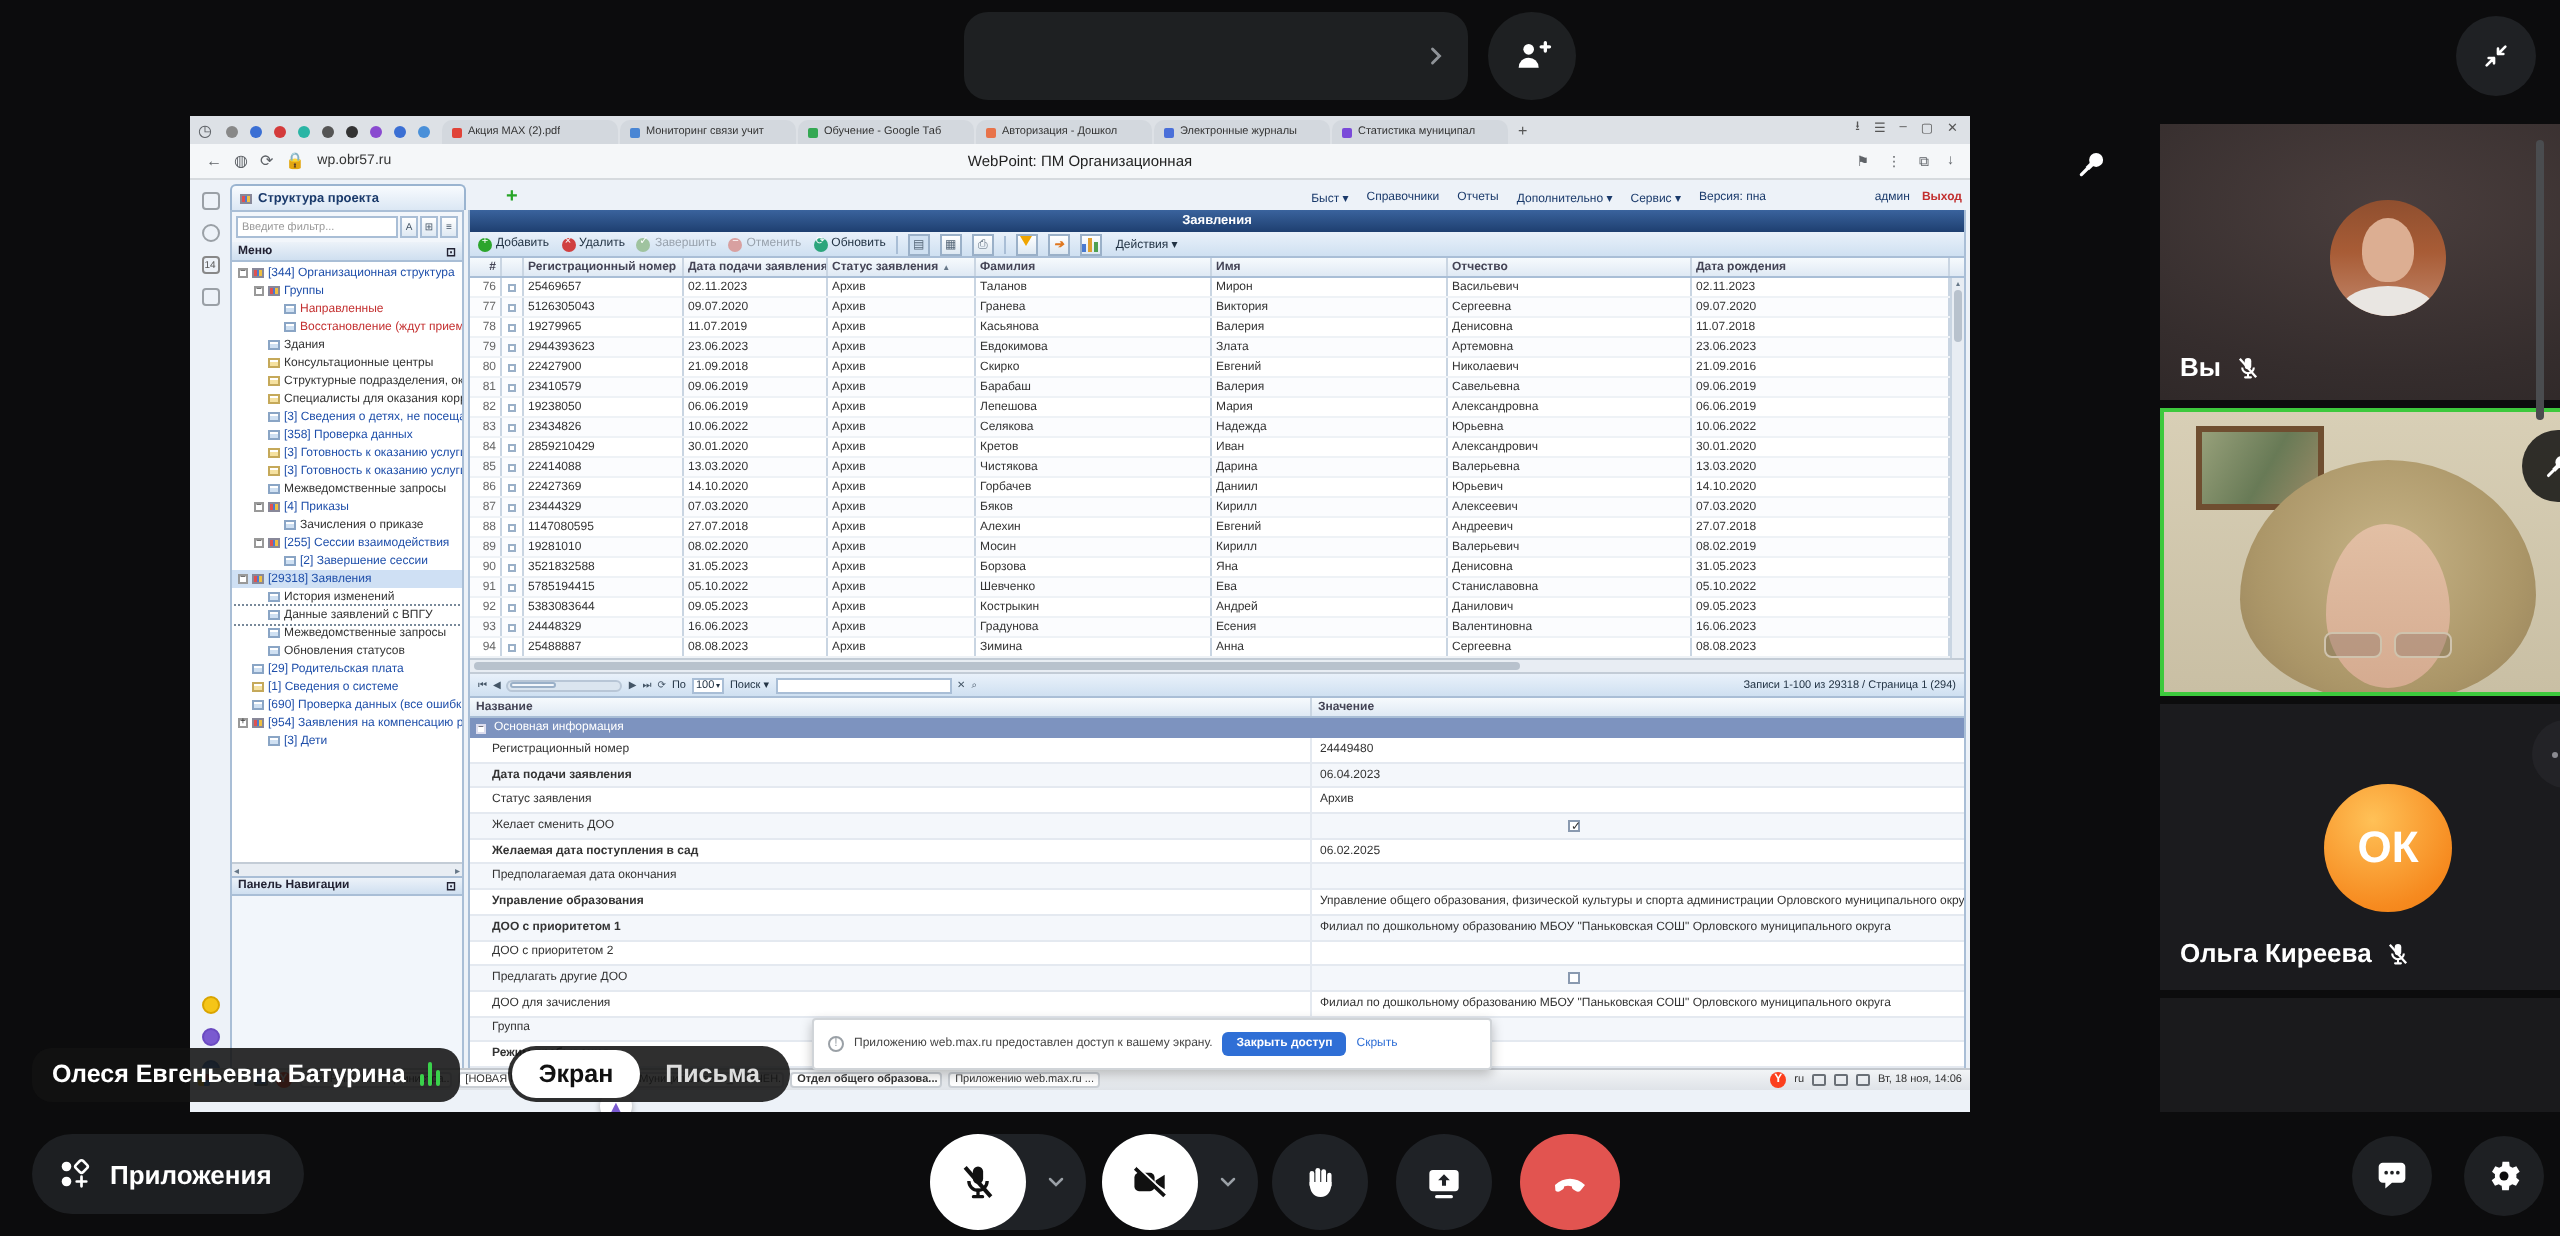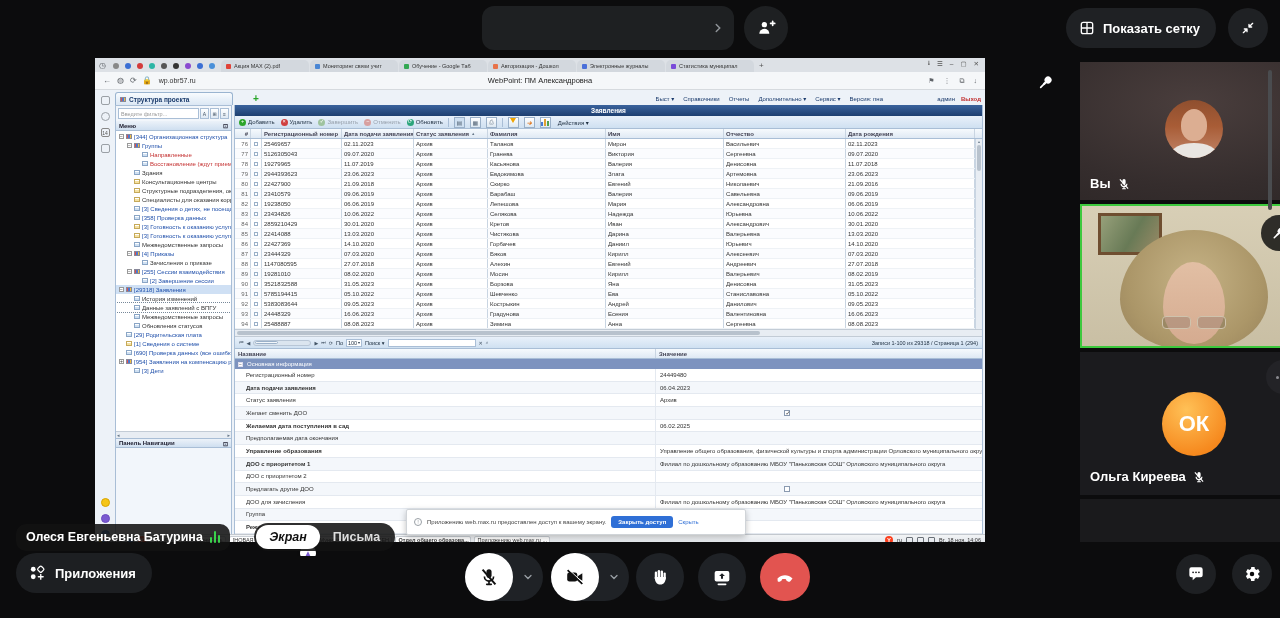--- a/index.html
+++ b/index.html
@@ -19,21 +19,21 @@
   .collapse-btn{position:absolute;right:12px;top:8px;width:40px;height:40px;border-radius:50%;background:#1f2124;display:grid;place-items:center;border:none;cursor:pointer;}
   
   .stage-pin{position:absolute;left:1036px;top:72px;}
   .presenter{position:absolute;left:16px;top:523px;display:flex;gap:24px;align-items:center;z-index:6;}
   .presenter-name{background:rgba(18,18,18,.88);border-radius:10px;height:27px;padding:0 10px;display:flex;align-items:center;gap:7px;font:700 12.5px "Liberation Sans",sans-serif;}
   .voice{display:flex;align-items:flex-end;gap:1.5px;height:12px;}
   .voice i{width:2.5px;background:#3ad14b;border-radius:1px;display:block;}
   .voice i:nth-child(1){height:6px;}.voice i:nth-child(2){height:12px;}.voice i:nth-child(3){height:8px;}
   .src-tabs{background:rgba(18,18,18,.88);border-radius:14px;height:28px;display:flex;align-items:center;padding:2px;}
   .src-tab{height:24px;padding:0 13px;border-radius:12px;display:flex;align-items:center;font:700 12.5px "Liberation Sans",sans-serif;color:#ddd;cursor:pointer;}
-  .src-tab.active{background:#fff;color:#111;font-style:italic;}
+  .src-tab.active{background:#fff;color:#111;}
   
   .screen{position:absolute;left:95px;top:58px;width:890px;height:498px;background:#edf2f8;color:#222;overflow:hidden;font-size:6px;}
   .tabstrip{position:absolute;left:0;top:0;right:0;height:14px;background:#dde1e6;display:flex;align-items:flex-end;padding-left:2px;}
   .clockic{color:#5f6368;font-size:8px;margin:0 3px 2px 2px;}
   .mini-tabs{display:flex;align-items:center;gap:6px;padding:0 6px 3px 4px;}
   .mini-tabs b{width:6px;height:6px;border-radius:50%;display:block;}
   .tabs{display:flex;align-items:flex-end;}
   .tab{height:12px;width:88px;background:#d3d8de;border-radius:5px 5px 0 0;display:flex;align-items:center;gap:3px;padding:0 5px;margin-right:1px;overflow:hidden;cursor:pointer;}
   .tab .fav{width:5px;height:5px;border-radius:1px;flex:0 0 auto;}
   .tab .tab-label{font-size:5.5px;color:#333;white-space:nowrap;overflow:hidden;}
@@ -170,21 +170,21 @@
   .t2-glasses i{flex:1;border:1.5px solid #cfc3ad;border-radius:4px;background:rgba(90,80,70,.25);}
   .pin-btn{position:absolute;right:9px;top:9px;width:36px;height:36px;border-radius:50%;background:rgba(10,10,10,.82);display:grid;place-items:center;border:none;cursor:pointer;}
   .t2-label{position:absolute;left:12px;right:12px;bottom:9px;height:26px;background:rgba(15,15,15,.82);border-radius:9px;display:flex;align-items:center;justify-content:space-between;padding:0 9px;font:700 12.5px "Liberation Sans",sans-serif;}
   .tile3{top:296px;height:143px;background:#1b1b1e;}
   .t3-menu{position:absolute;right:8px;top:8px;width:34px;height:34px;border-radius:50%;background:#232327;display:flex;gap:3px;align-items:center;justify-content:center;border:none;cursor:pointer;}
   .t3-menu i{width:3px;height:3px;border-radius:50%;background:#8a8a90;display:block;}
   .t3-avatar{position:absolute;left:50%;top:40px;transform:translateX(-50%);width:64px;height:64px;border-radius:50%;background:radial-gradient(circle at 38% 28%,#ffc157,#f68a1f 72%,#ef7d12);display:grid;place-items:center;font:700 22px "Liberation Sans",sans-serif;color:#fff;}
   .tile4{top:443px;height:57px;background:#1a1a1c;}
   .sb-scroll{position:absolute;right:0;top:14px;width:4px;height:140px;background:#4a4c4f;border-radius:2px;}
   
-  .bottombar{position:absolute;left:0;right:0;bottom:0;height:76px;background:#0c0c0d;}
+  .bottombar{position:absolute;left:0;right:0;bottom:0;height:62px;background:#0c0c0d;}
   .apps-btn{position:absolute;left:16px;top:11px;height:40px;border-radius:20px;background:#1d1f22;padding:0 16px 0 12px;display:flex;align-items:center;gap:9px;font:700 13px "Liberation Sans",sans-serif;color:#fff;border:none;cursor:pointer;}
   .ctl-pill{position:absolute;top:11px;width:78px;height:48px;border-radius:24px;background:#1f2226;cursor:pointer;}
   .ctl-white{position:absolute;left:0;top:0;width:48px;height:48px;border-radius:50%;background:#fff;display:grid;place-items:center;}
   .ctl-chev{position:absolute;right:9px;top:18px;}
   .ctl-circle{position:absolute;top:11px;width:48px;height:48px;border-radius:50%;background:#1f2226;display:grid;place-items:center;border:none;cursor:pointer;}
   .end-btn{position:absolute;left:760px;top:11px;width:50px;height:48px;border-radius:24px;background:#e25450;display:grid;place-items:center;border:none;cursor:pointer;}
   .right-circle{position:absolute;top:12px;width:40px;height:40px;border-radius:50%;background:#1e2023;display:grid;place-items:center;border:none;cursor:pointer;}
 </style>
 </head>
 <body>
@@ -203,29 +203,20 @@
   <button class="invite-btn">
     <span>
         <svg width="20" height="20" viewBox="0 0 24 24">
           <circle cx="10" cy="8" r="3.2" fill="#fff"></circle>
           <path d="M4 19a6 6 0 0 1 12 0z" fill="#fff"></path>
           <path d="M17.5 6.5h5M20 4v5" stroke="#fff" stroke-width="2" stroke-linecap="round"></path>
         </svg>
       </span>
   </button>
 
-  <button class="pill grid-btn">
-    <span>
-        <svg width="16" height="16" viewBox="0 0 24 24" fill="none" stroke="#fff" stroke-width="2">
-          <rect x="3.5" y="3.5" width="17" height="17" rx="3"></rect>
-          <path d="M12 3.5v17M3.5 12h17"></path>
-        </svg>
-      </span>
-    <span>Показать сетку</span>
-  </button>
 
   <button class="collapse-btn">
     <span>
         <svg width="16" height="16" viewBox="0 0 24 24" fill="none" stroke="#fff" stroke-width="2" stroke-linecap="round" stroke-linejoin="round">
           <path d="M19 5l-5.5 5.5M13.5 6.5v4h4"></path>
           <path d="M5 19l5.5-5.5M10.5 17.5v-4h-4"></path>
         </svg>
       </span>
   </button>
 
@@ -289,21 +280,21 @@
         <span>✕</span>
       </div>
     </div>
 
     <div class="addrbar">
       <span class="addr-ic">←</span>
       <span class="addr-ic">◍</span>
       <span class="addr-ic">⟳</span>
       <span class="addr-ic">🔒</span>
       <span class="url">wp.obr57.ru</span>
-      <span class="win-title">WebPoint: ПМ Александровна</span>
+      <span class="win-title">WebPoint: ПМ Организационная</span>
       <span class="addr-right">
         <span>⚑</span>
         <span>⋮</span>
         <span>⧉</span>
         <span>↓</span>
       </span>
     </div>
 
     <div class="appwin">
 

